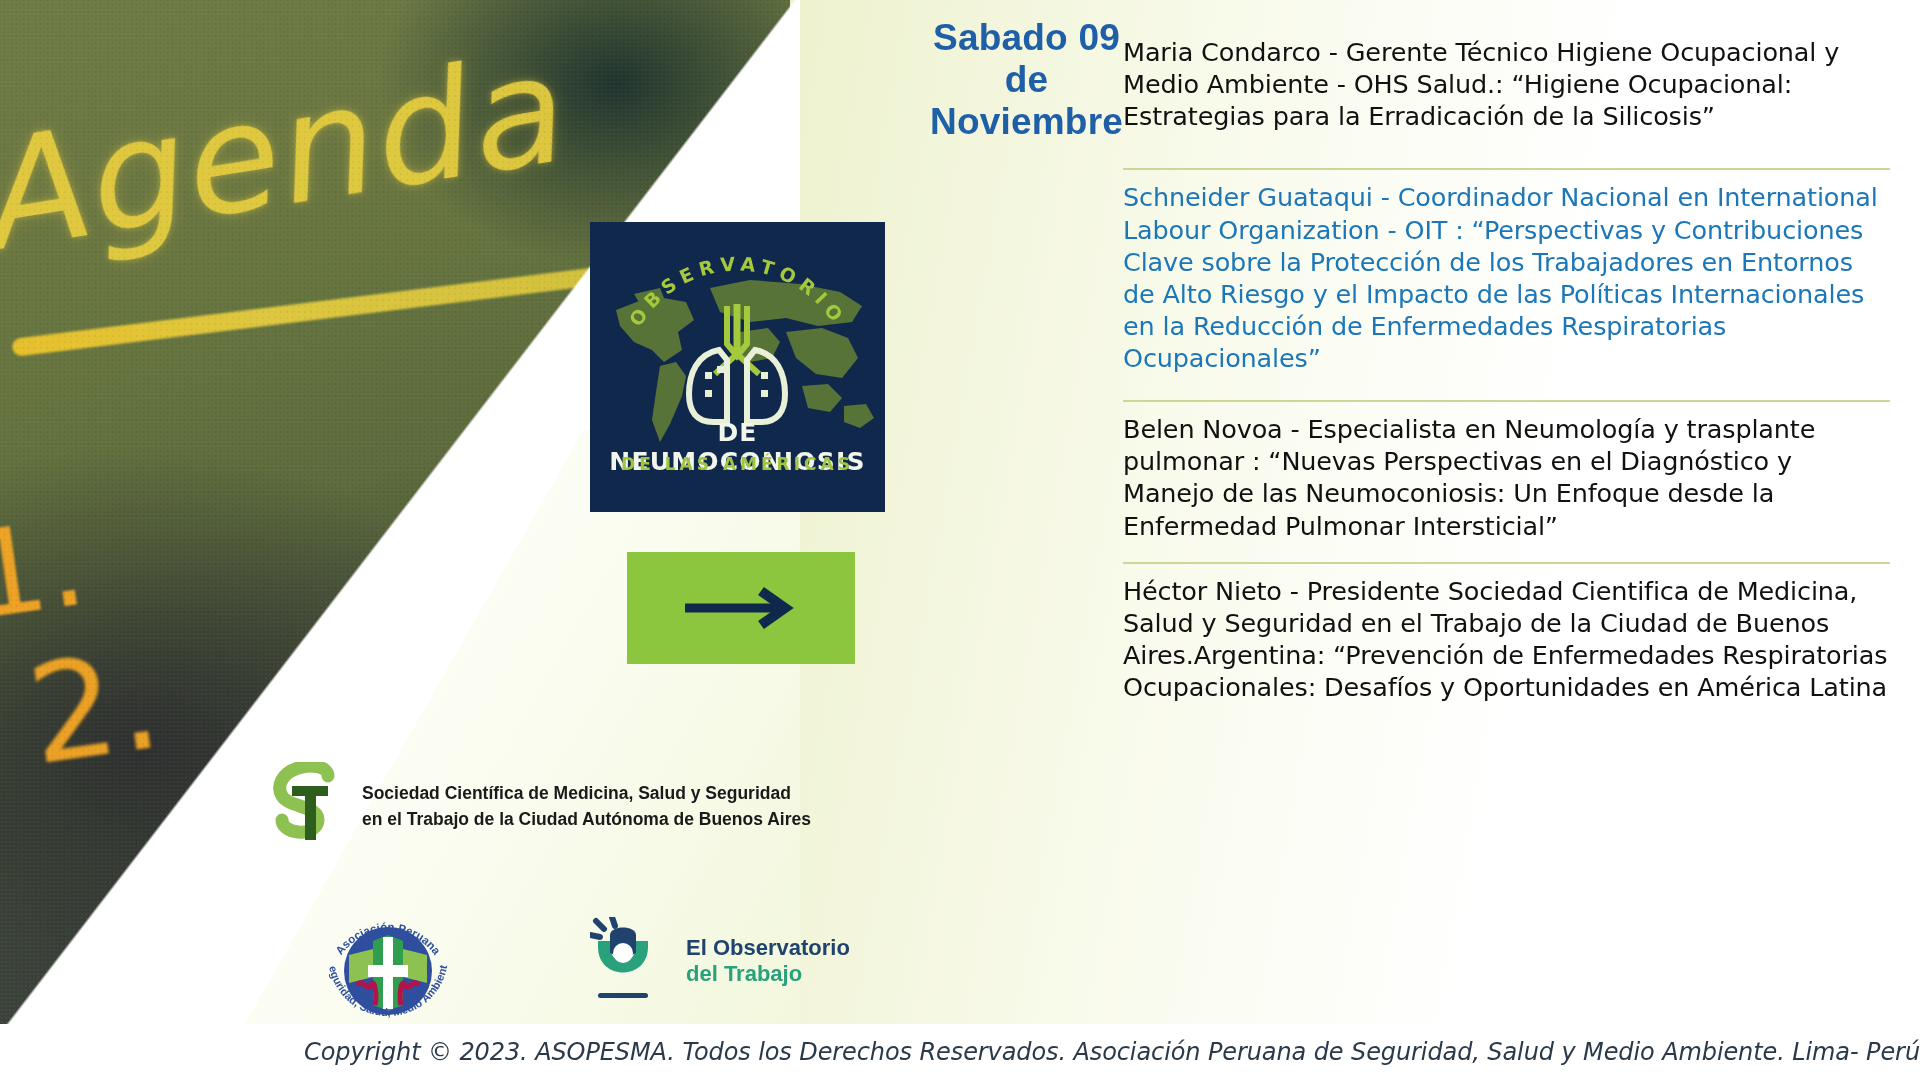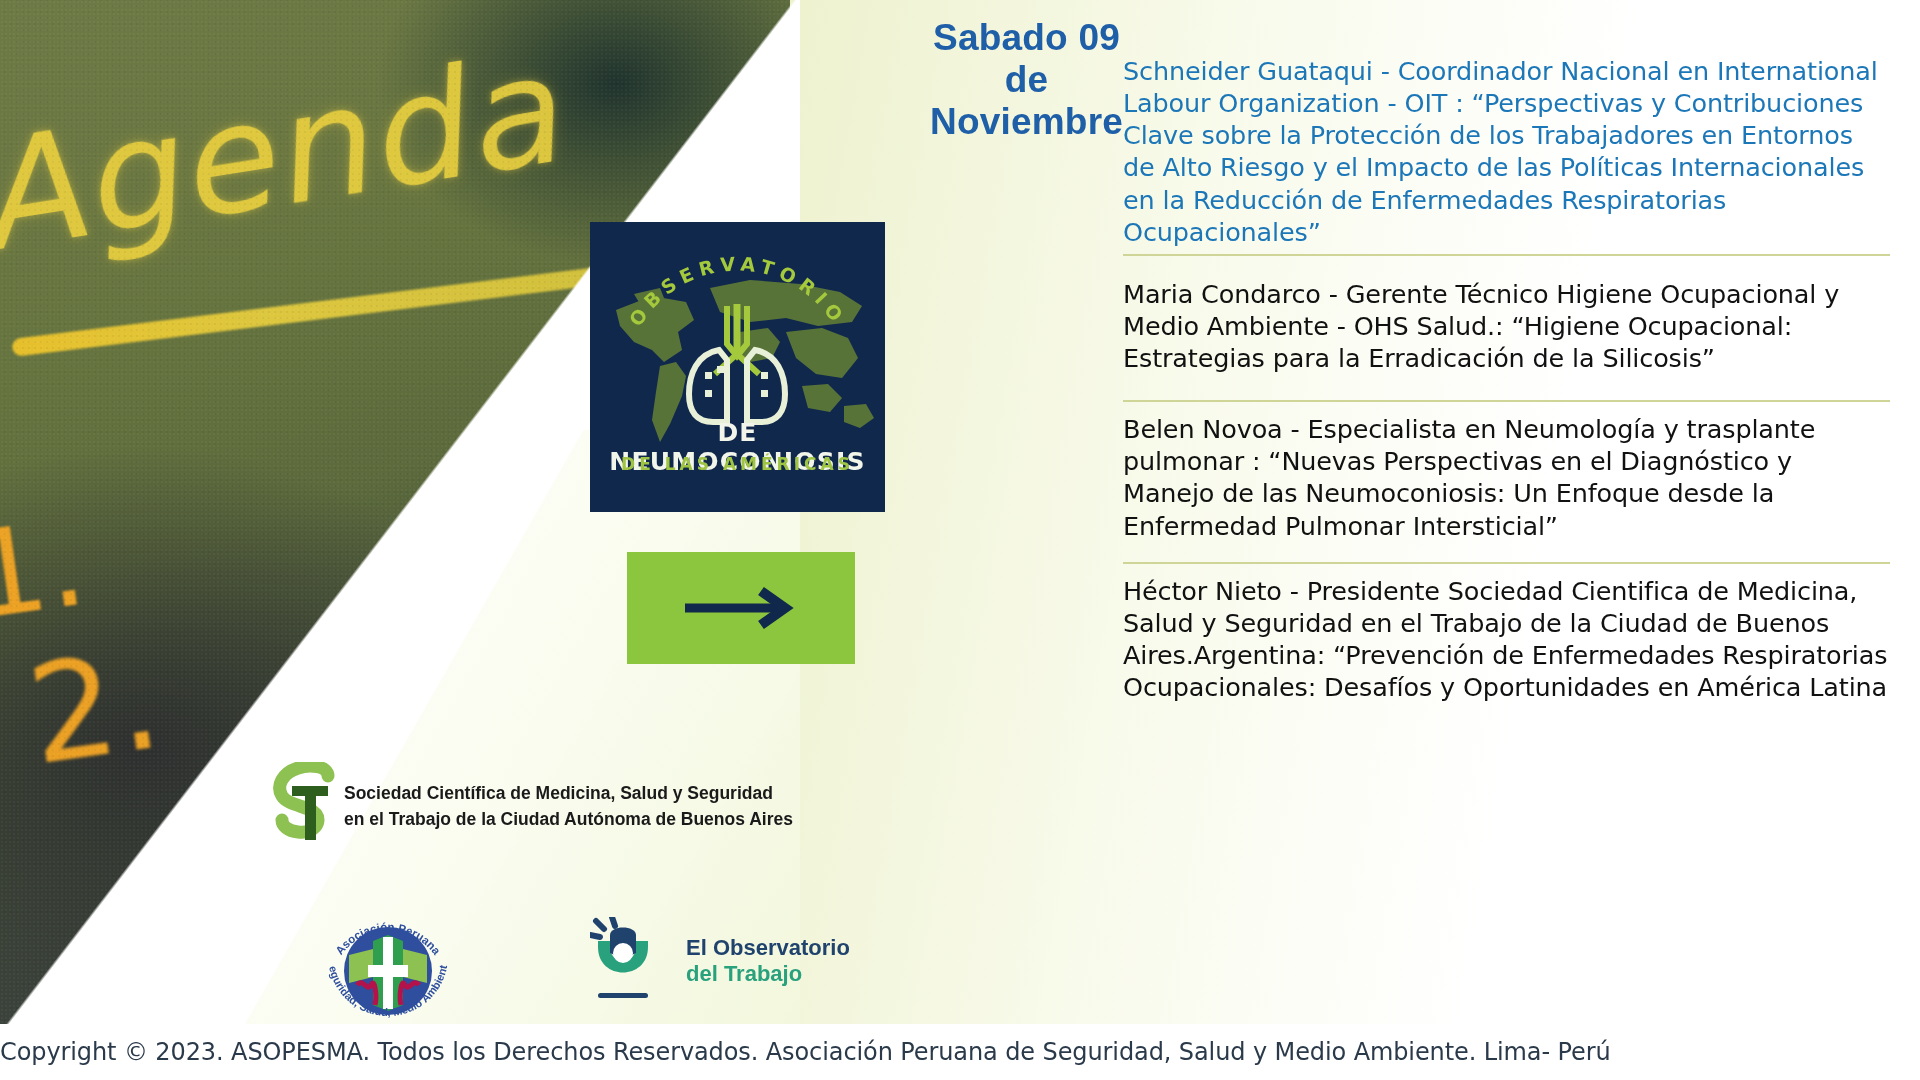--- a/index.html
+++ b/index.html
@@ -92,21 +92,21 @@
     font-family:"DejaVu Sans", sans-serif;
   }
 
   
   .arrow-box{
     position:absolute;left:627px;top:552px;width:228px;height:112px;
     background:#8cc63f;display:flex;align-items:center;justify-content:center;
   }
 
   
-  .scmsst{position:absolute;left:270px;top:760px;width:600px;height:92px;display:flex;align-items:center;}
+  .scmsst{position:absolute;left:270px;top:760px;width:600px;height:92px;display:flex;align-items:center;gap:18px;}
   .scmsst-mark{width:74px;height:88px;flex:0 0 74px;}
   .scmsst-txt{
     font-family:"Liberation Sans", sans-serif;font-weight:bold;font-size:17.5px;
     color:#1a1a1a;line-height:1.5;
   }
   .asopesma{position:absolute;left:313px;top:893px;width:150px;height:150px;}
   .eot{position:absolute;left:590px;top:908px;width:260px;height:105px;display:flex;align-items:center;gap:30px;}
   .eot-mark{width:66px;height:88px;flex:0 0 66px;}
   .eot-t1{font-family:"Liberation Sans", sans-serif;font-weight:bold;font-size:22px;color:#20436e;line-height:1.18;}
   .eot-t2{font-family:"Liberation Sans", sans-serif;font-weight:bold;font-size:22px;color:#2aa17d;line-height:1.18;}
@@ -132,21 +132,21 @@
   .agenda-text.blue{color:#1c77b8;}
   .item-0{padding-top:22px;}
   .item-1{margin-top:30px;}
   .item-2{margin-top:20px;}
   .item-3{margin-top:15px;}
   .item-4{margin-top:14px;}
 
   
   .footer{
     position:absolute;left:0;bottom:0;width:1920px;height:56px;
-    background:#ffffff;display:flex;align-items:center;justify-content:flex-start;
+    background:#ffffff;display:flex;align-items:center;justify-content:flex-end;font-style:italic;
   }
   .footer-text{
     font-family:"DejaVu Sans", sans-serif;font-size:24px;color:#2b3a4a;
     letter-spacing:-.1px;white-space:nowrap;
   }
 </style>
 </head>
 <body>
 
 <div class="slide">
@@ -249,26 +249,26 @@
     <div>
       <div class="eot-t1">El Observatorio</div>
       <div class="eot-t2">del Trabajo</div>
     </div>
   </div>
 
   <div class="content">
     <div class="day-title">Sabado 09 de Noviembre</div>
 
     <div class="agenda-list">
+      <div class="agenda-item item-0">
+        <div class="agenda-text">Maria Condarco - Gerente Técnico Higiene Ocupacional y Medio Ambiente - OHS Salud.: “Higiene Ocupacional: Estrategias para la Erradicación de la Silicosis”</div>
+      </div>
       <div class="agenda-item item-1">
         <div class="agenda-text blue">Schneider Guataqui - Coordinador Nacional en International Labour Organization - OIT :  “Perspectivas y Contribuciones Clave sobre la Protección de los Trabajadores en Entornos de Alto Riesgo y el Impacto de las Políticas Internacionales en la Reducción de Enfermedades Respiratorias Ocupacionales”</div>
       </div>
-      <div class="agenda-item item-0">
-        <div class="agenda-text">Maria Condarco - Gerente Técnico Higiene Ocupacional y Medio Ambiente - OHS Salud.: “Higiene Ocupacional: Estrategias para la Erradicación de la Silicosis”</div>
-      </div>
       <div class="agenda-item item-2">
         <div class="agenda-text">Belen Novoa - Especialista en Neumología y trasplante pulmonar : “Nuevas Perspectivas en el Diagnóstico y Manejo de las Neumoconiosis: Un Enfoque desde la Enfermedad Pulmonar Intersticial”</div>
       </div>
       <div class="agenda-item item-4">
         <div class="agenda-text">Héctor Nieto - Presidente Sociedad Cientifica de Medicina, Salud y Seguridad en el Trabajo de la Ciudad de Buenos Aires.Argentina: “Prevención de Enfermedades Respiratorias Ocupacionales: Desafíos y Oportunidades en América Latina</div>
       </div>
     </div>
   </div>
 
   <div class="footer">

